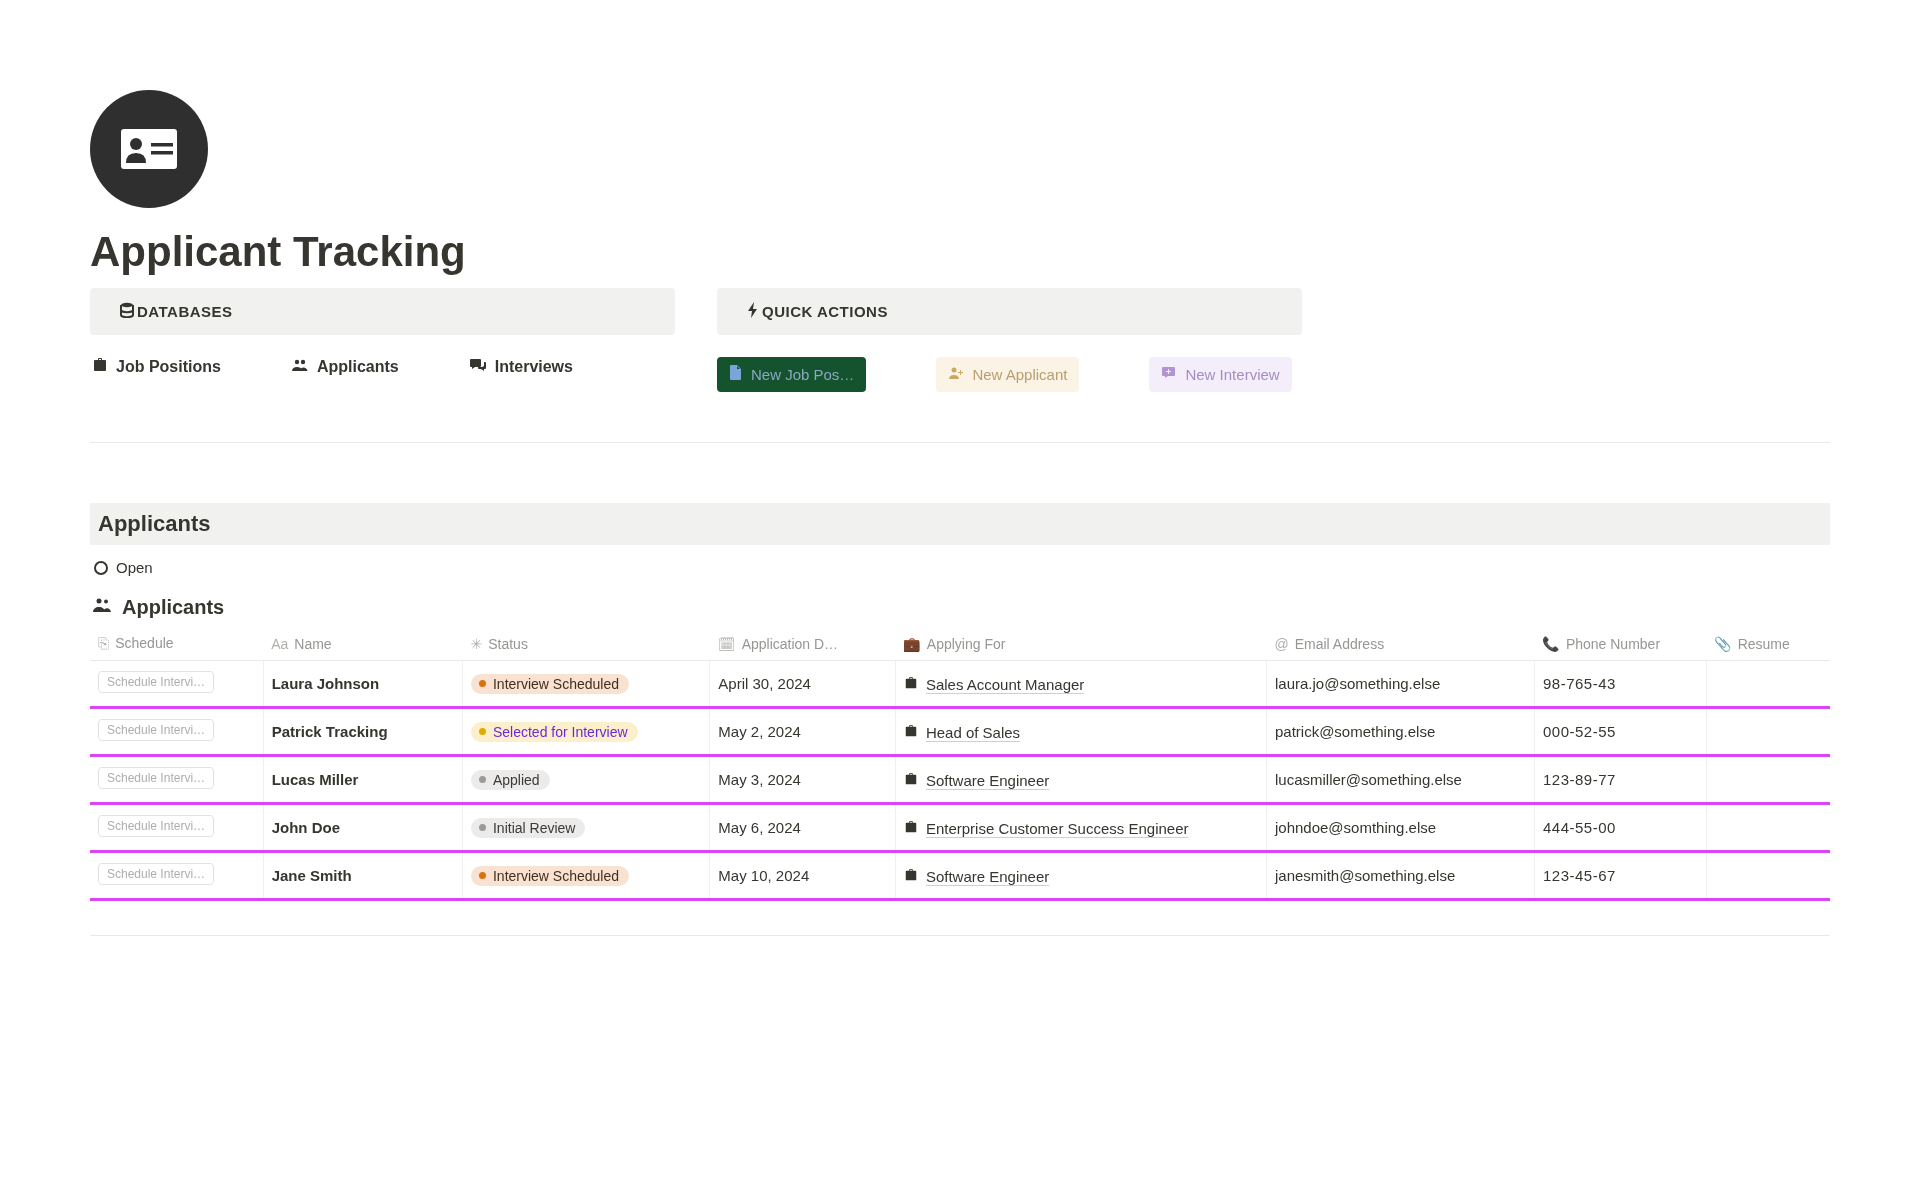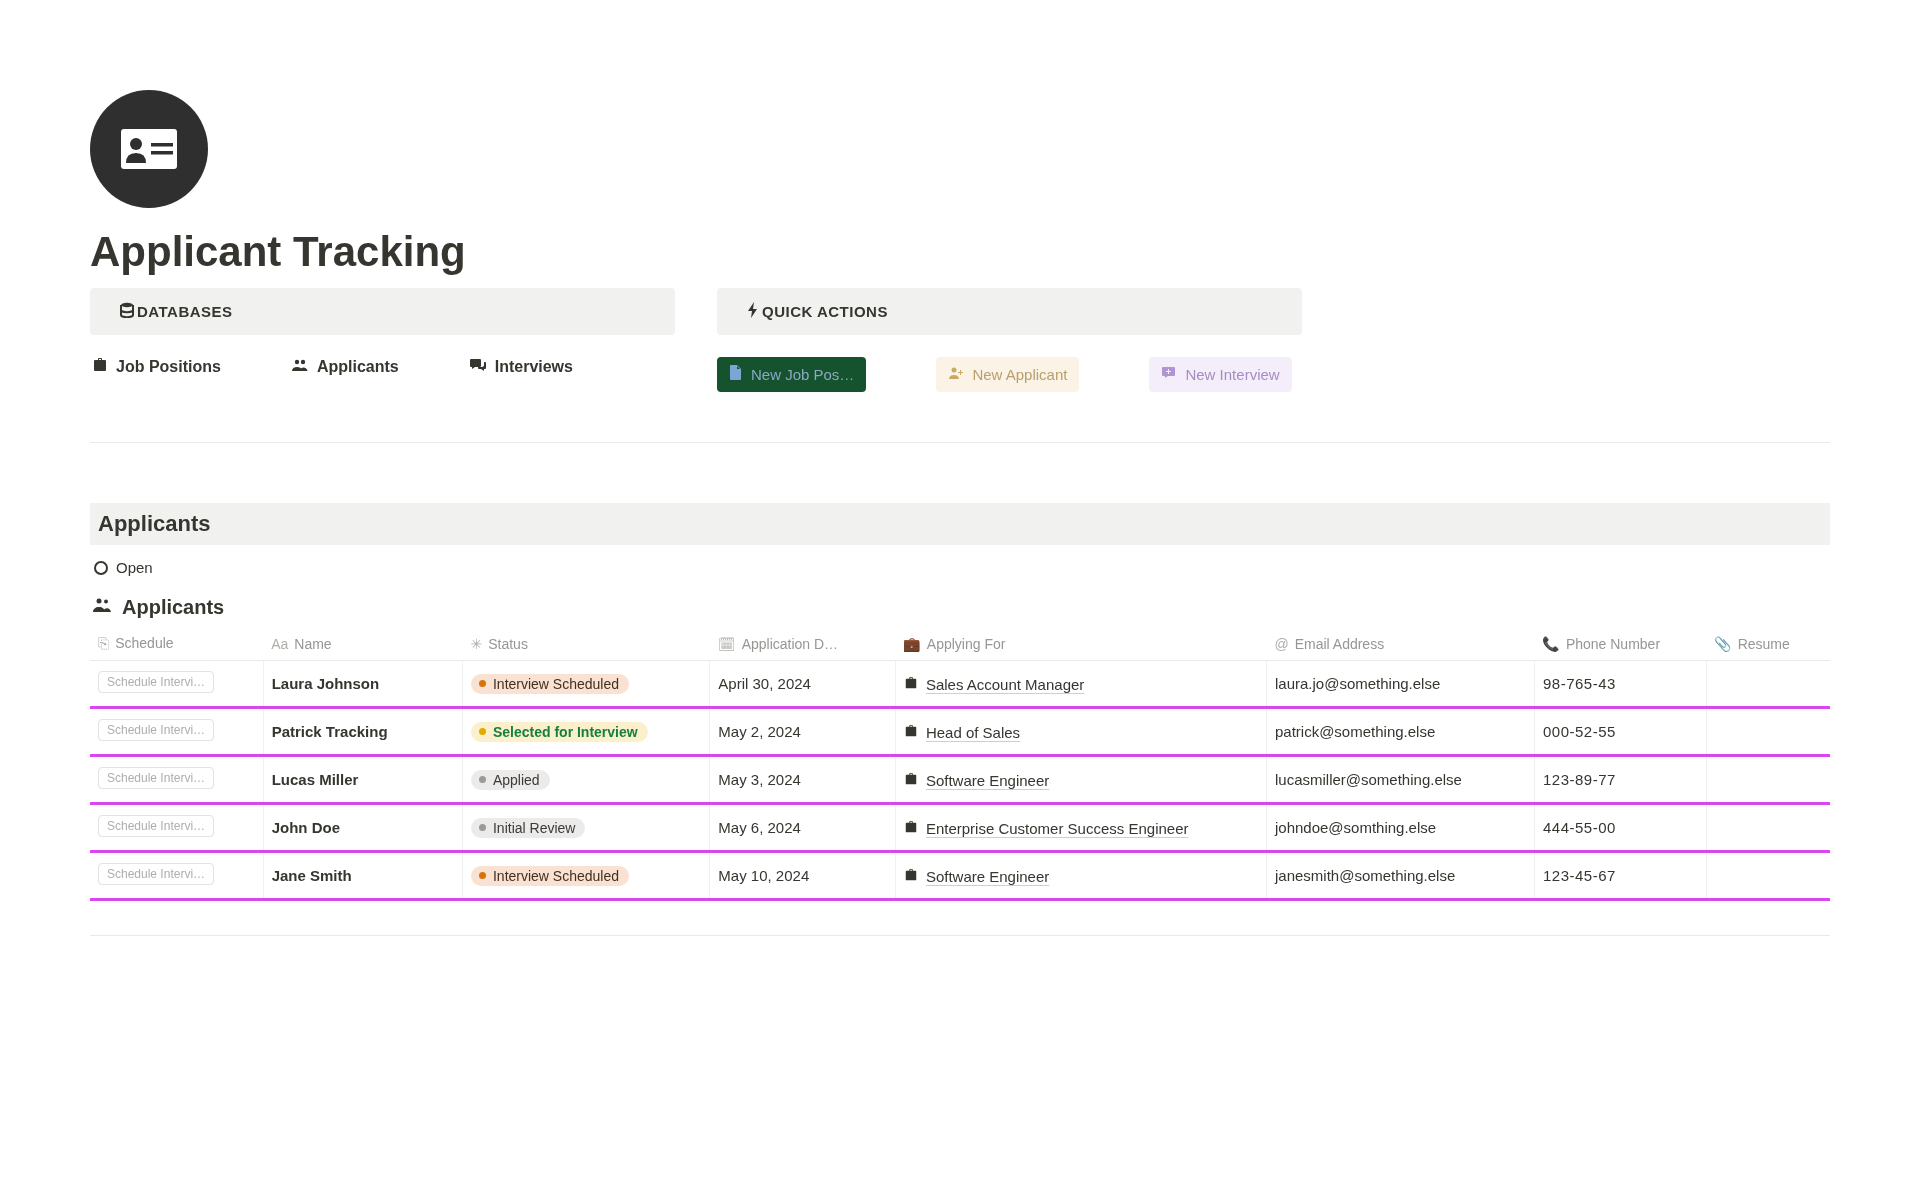--- a/index.html
+++ b/index.html
@@ -184,21 +184,21 @@
     display: inline-flex;
     align-items: center;
     gap: 7px;
     padding: 2px 10px 2px 8px;
     border-radius: 14px;
     font-size: 14px;
   }
   .dot { width: 7px; height: 7px; border-radius: 50%; display: inline-block; }
   .st-orange { background: #f9e2d2; color: #42301f; }
   .st-orange .dot { background: #d9730d; }
-  .st-yellow { background: #fbefcc; color: #15803d; font-weight: bold; }
+  .st-yellow { background: #fbefcc; color: #6d28d9; }
   .st-yellow .dot { background: #dfab01; }
   .st-gray { background: #ecebea; color: #3a3a38; }
   .st-gray .dot { background: #9b9a97; }
   .applying-cell { display:flex; align-items:flex-end; gap:8px; }
   .applying-cell .bag-icon { color: #37352f; flex-shrink:0; margin-top:2px; }
   .applying-text { text-decoration: underline; text-decoration-color: #cfcfcd; text-underline-offset: 3px; }
   .name-cell { font-weight: 600; }
   .phone-cell { letter-spacing: 0.5px; }
 
   .bottom-divider { height:1px; background:#e9e9e7; margin-top: 34px; }

